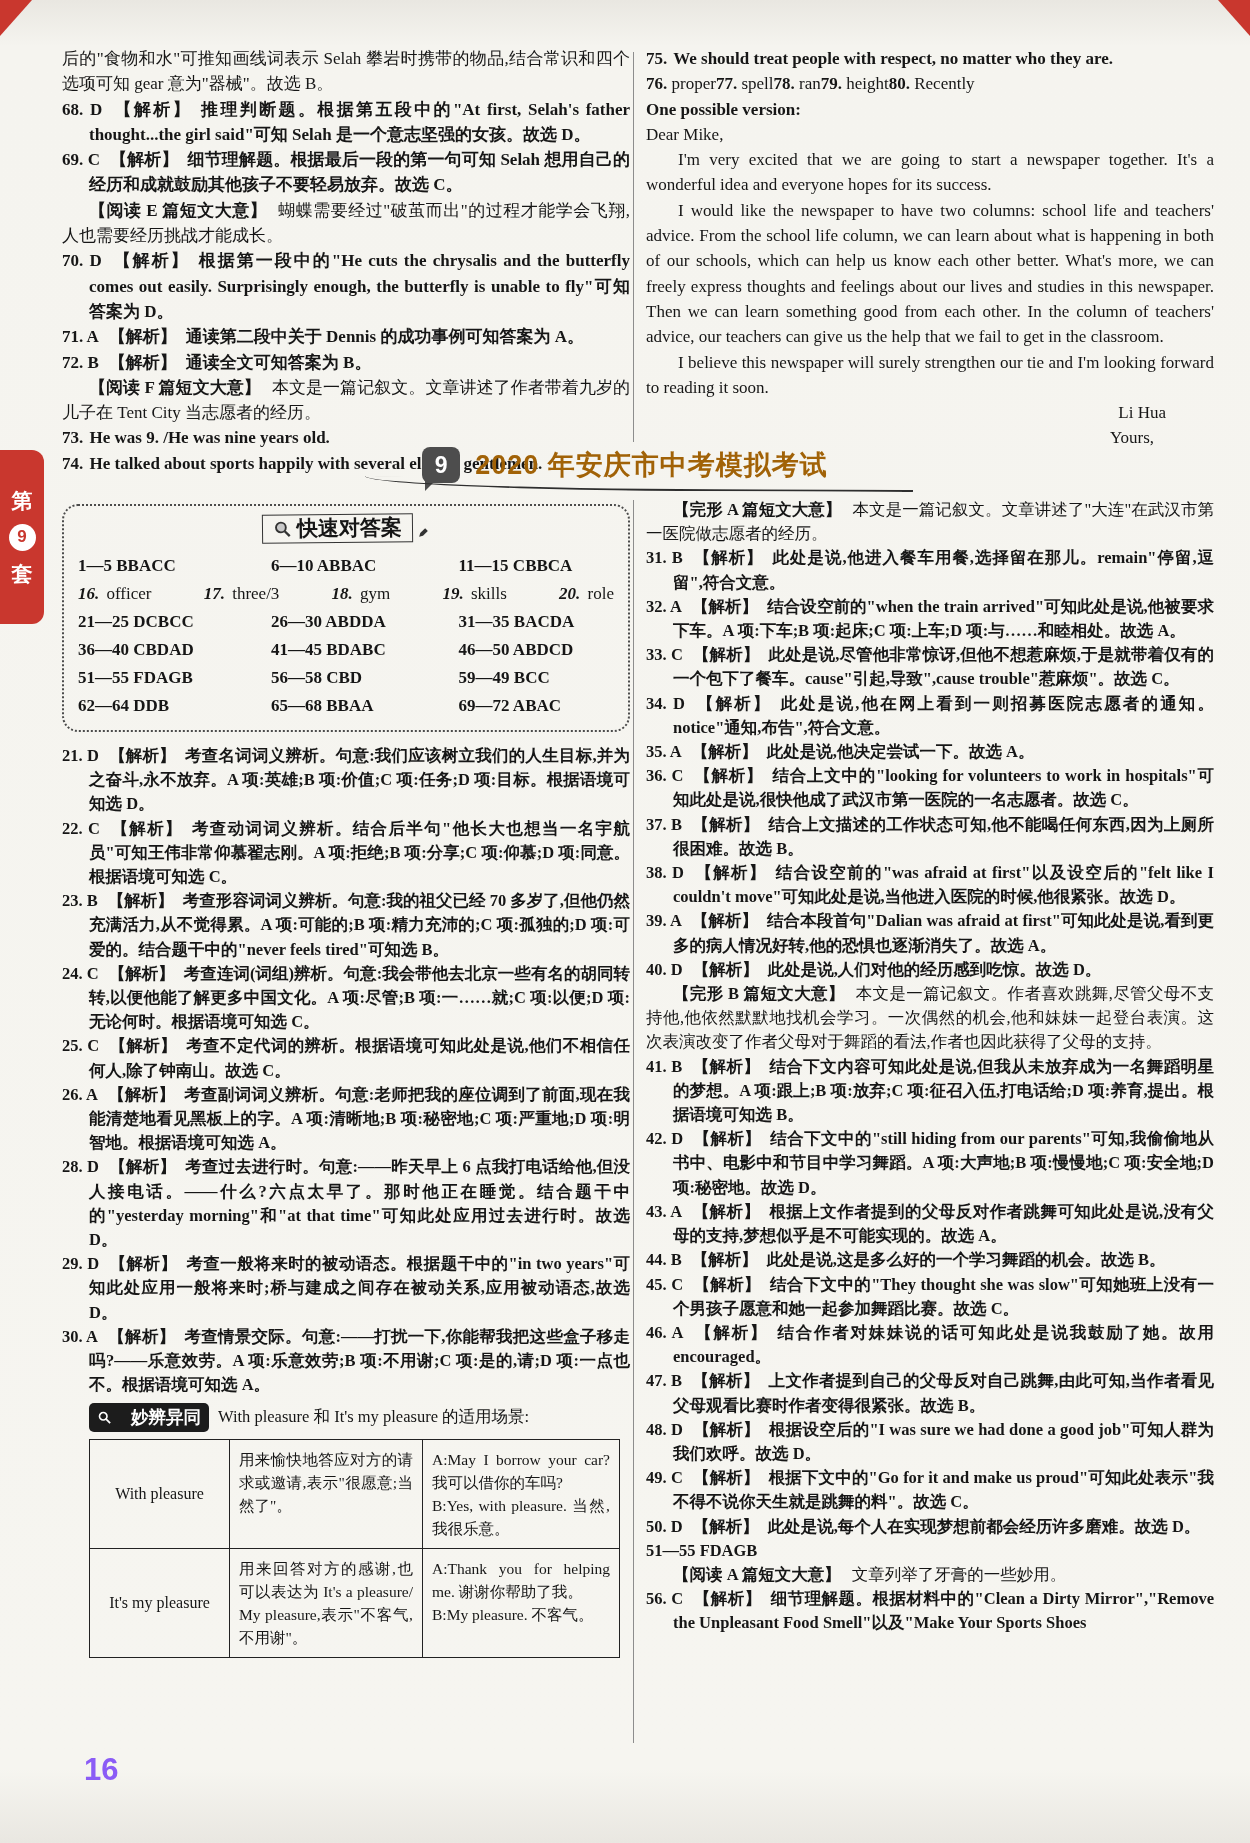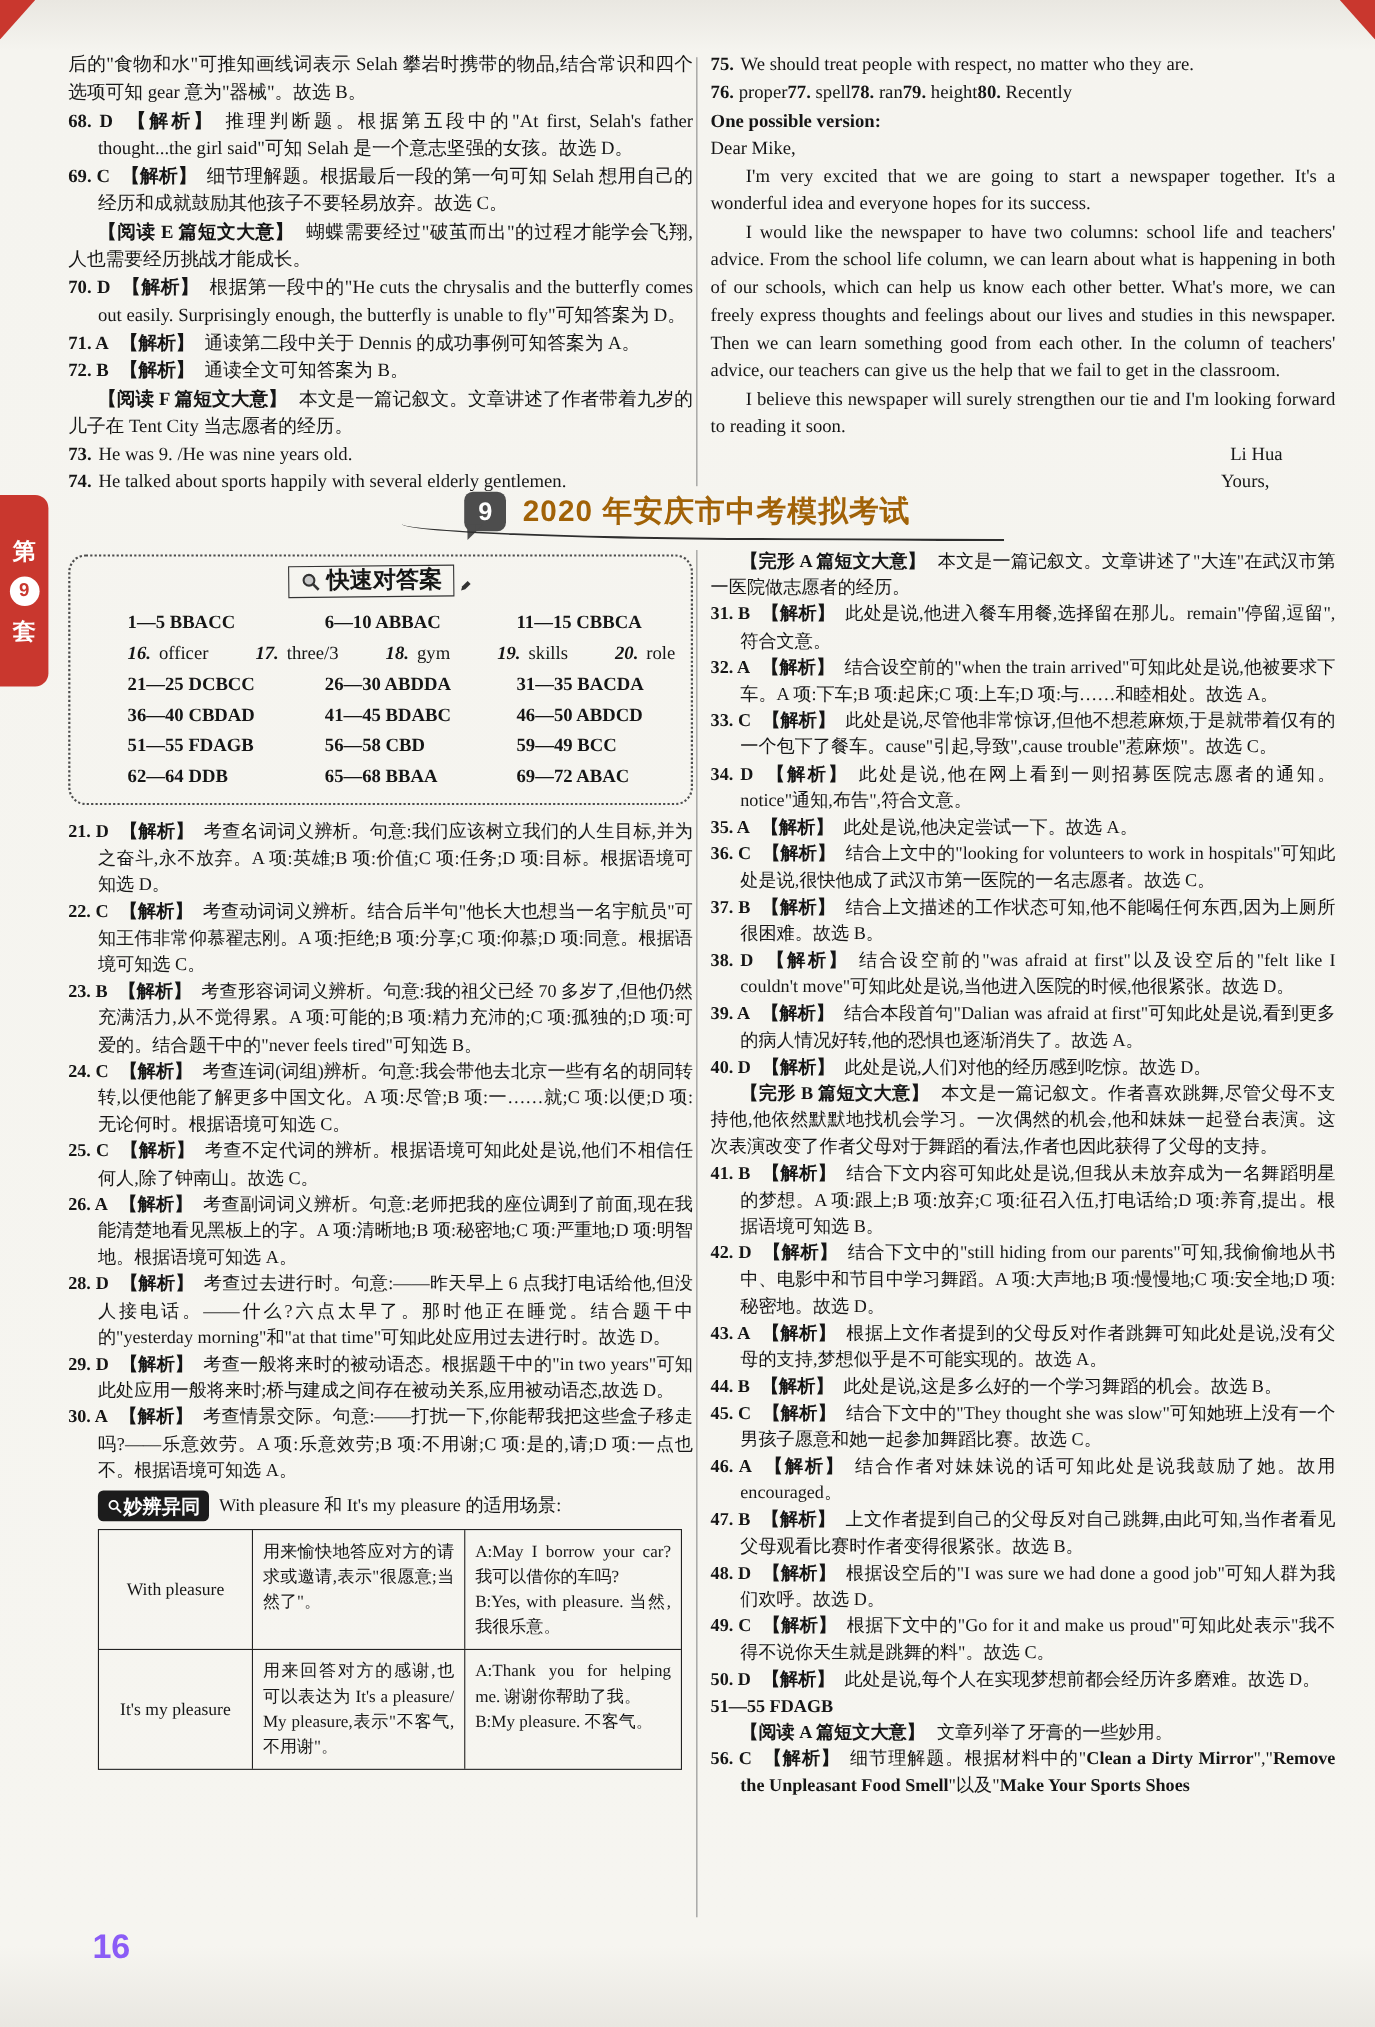--- a/index.html
+++ b/index.html
@@ -24,21 +24,21 @@
   #rule-top{top:52px;height:390px;}
   #rule-bot{top:500px;height:1243px;}
 
   .col{position:absolute;width:568px;font-size:17px;line-height:25.3px;text-align:justify;}
   #top-left{left:62px;top:46px;}
   #top-right{left:646px;top:46px;}
   #bot-left{left:62px;top:504px;font-size:16.5px;line-height:24.2px;}
   #bot-right{left:646px;top:498px;font-size:16.5px;line-height:24.2px;}
 
   .col p{margin:0;}
-  .item{padding-left:27px;text-indent:-27px;}
+  .item{padding-left:27px;text-indent:-27px;font-weight:bold;}
   .item .tag{margin-left:8px;margin-right:9px;}
   .item .no{margin-right:2px;}
   .cont{margin-left:27px;}
   .sum{text-indent:27px;}
   .sum b{margin-right:11px;}
   .words{display:flex;justify-content:flex-start;}
   .bold-line{font-weight:bold;}
   .ind{text-indent:32px;}
   .rightline{text-align:right;}
 
@@ -56,31 +56,31 @@
     border-radius:0 0 0 100%/0 0 0 22px;margin-top:-6px;transform:translateX(14px) rotate(0.2deg);}
 
   
   .qbox{border:2.6px dotted #4b4b4b;border-radius:16px;padding:6px 14px 10px;margin-bottom:12px;}
   .qtitle-row{text-align:center;margin:2px 0 6px;}
   .qtitle{display:inline-flex;align-items:center;gap:5px;border:1.6px solid #333;
     padding:1px 10px 2px;transform:rotate(-0.6deg);
     font-weight:bold;font-size:21px;font-family:"Liberation Sans","DejaVu Sans",sans-serif;}
   .qtitle svg{display:block;}
   .pencil{display:inline-block;margin-left:4px;vertical-align:middle;}
-  .qrow{display:flex;line-height:28px;font-size:17px;margin-left:38px;}
+  .qrow{display:flex;line-height:28px;font-size:17px;}
   .qcell{font-weight:bold;}
   .qrow .qcell:nth-child(1){width:36%;}
   .qrow .qcell:nth-child(2){width:35%;}
   .qrow .qcell:nth-child(3){width:29%;}
   .qwords{justify-content:space-between;font-weight:normal;}
   .qwords b{margin-right:3px;font-style:italic;}
 
   
   .cmp-head{display:flex;align-items:center;gap:9px;margin:6px 0 7px;padding-left:27px;}
-  .cmp-label{display:inline-flex;align-items:center;gap:0;background:#1c1c1c;color:#fff;
+  .cmp-label{display:inline-flex;align-items:center;gap:19px;background:#1c1c1c;color:#fff;
     border-radius:5px;padding:2px 8px;font-weight:bold;font-size:17.5px;
     font-family:"Liberation Sans","DejaVu Sans",sans-serif;}
   .cmp-heading{font-weight:normal;font-size:16.5px;}
   .cmp{border:1.6px solid #222;width:529px;margin-left:27px;font-size:15.5px;line-height:23px;}
   .cmp-row{display:grid;grid-template-columns:140px 193px 1fr;}
   .cmp-row + .cmp-row{border-top:1.6px solid #222;}
   .c-term{display:flex;align-items:center;justify-content:center;border-right:1.6px solid #222;
     padding:6px;font-size:16px;text-align:center;}
   .c-usage{border-right:1.6px solid #222;padding:8px 9px;text-align:justify;}
   .c-ex{padding:8px 9px;}

